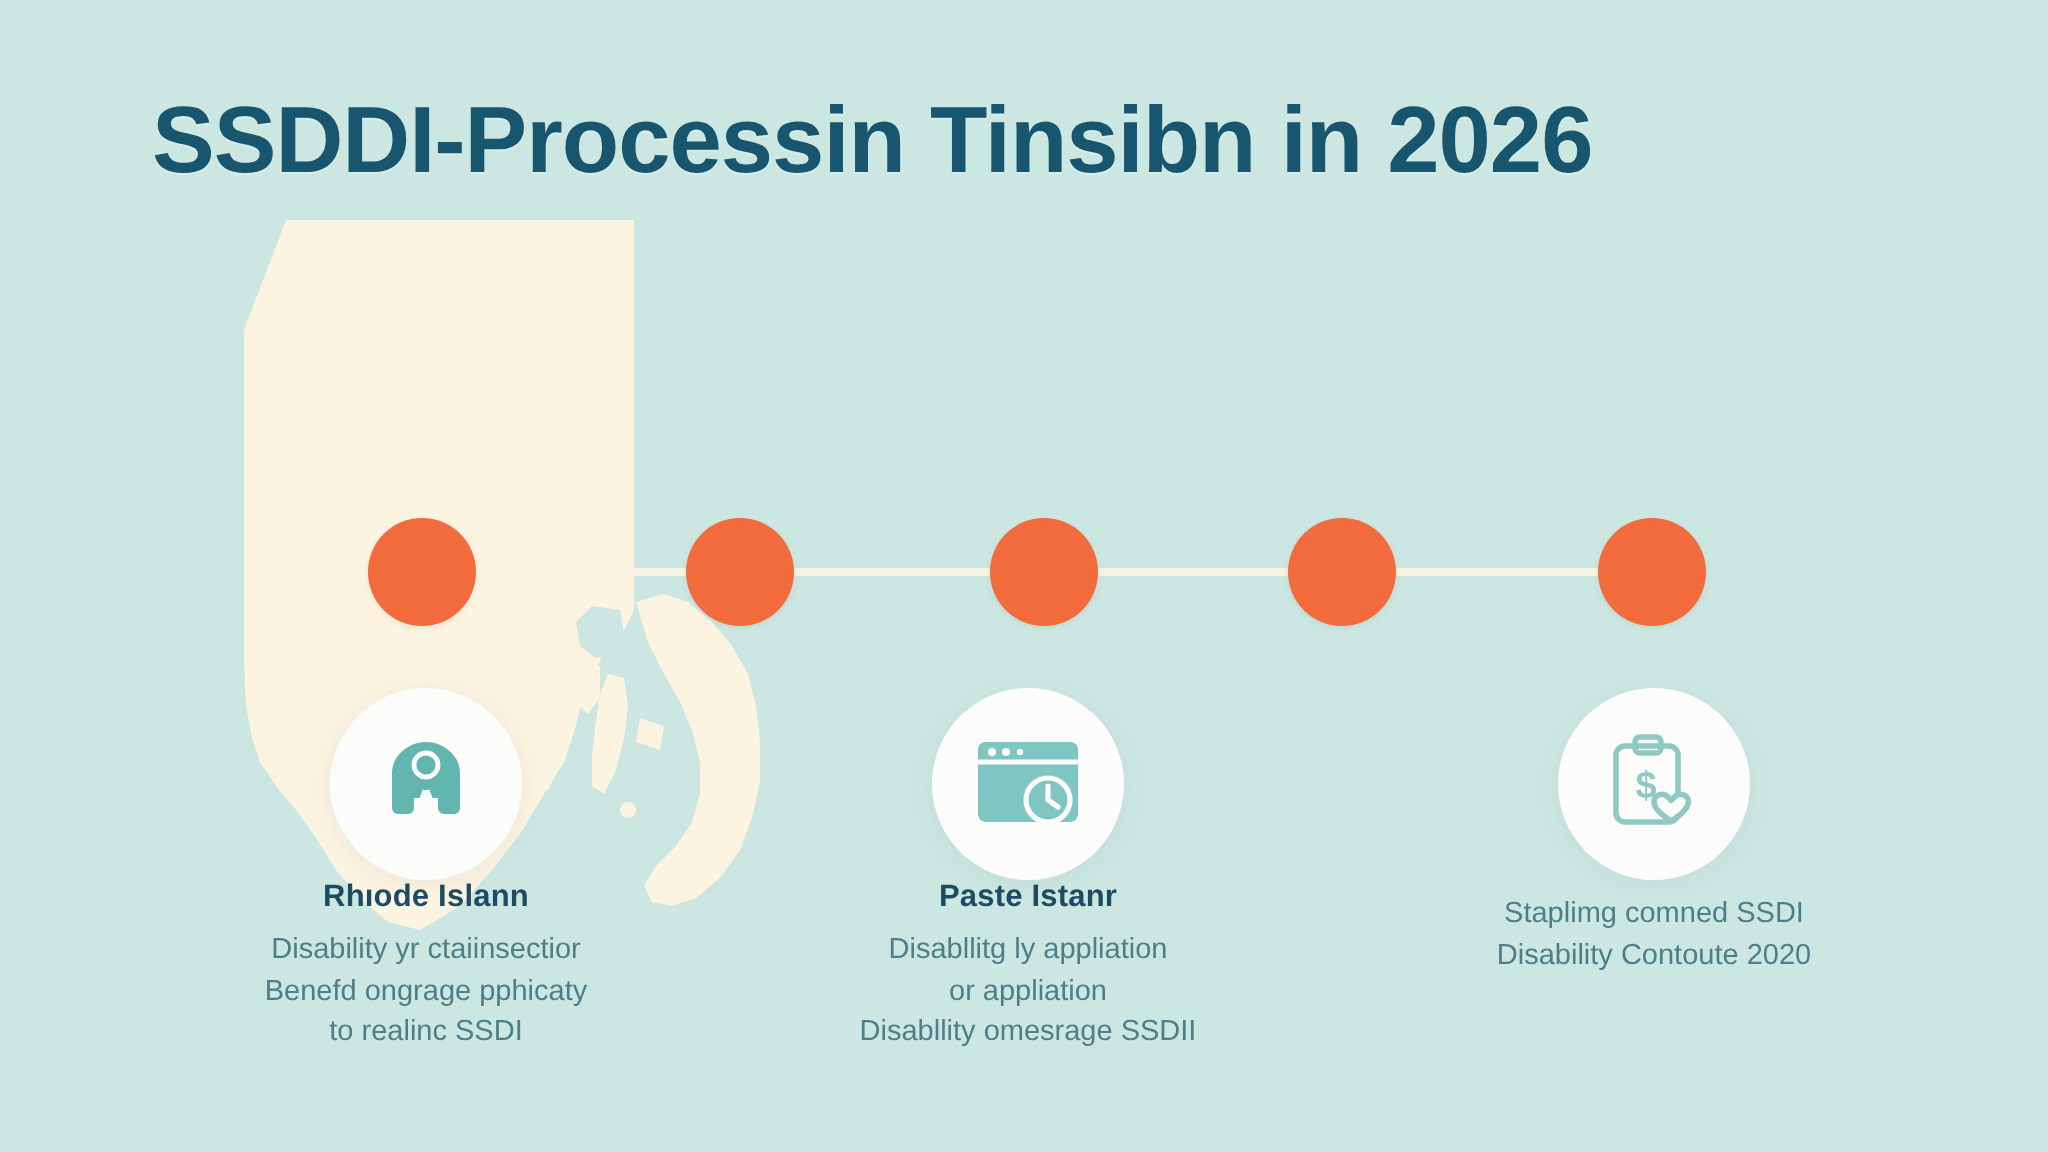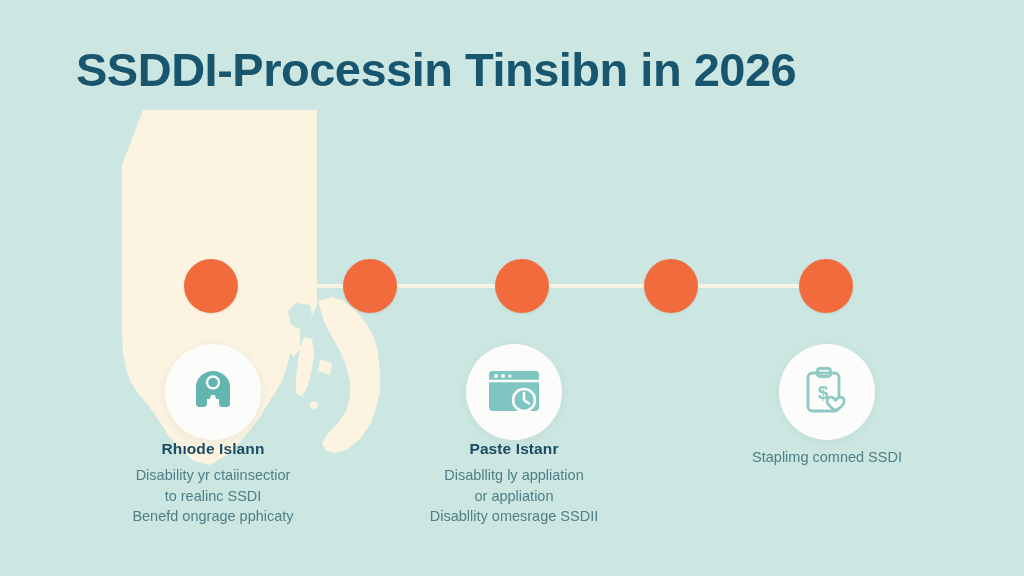--- a/index.html
+++ b/index.html
@@ -157,22 +157,22 @@
           <svg width="54" height="54" viewBox="0 0 54 54">
             <path d="M27 6c-6 0-11 3.2-13.6 6.4C11.2 15 10 18 10 22v17c0 1.6 1.3 3 3 3h5c1.6 0 3-1.4 3-3v-5h12v5c0 1.6 1.4 3 3 3h5c1.7 0 3-1.4 3-3V22c0-4-1.2-7-3.4-9.6C38 9.2 33 6 27 6z" fill="#63B5B0"></path>
             <circle cx="27" cy="17.5" r="6" fill="none" stroke="#FCFDFB" stroke-width="2.4"></circle>
             <path d="M27 25.5l4.4 11.5h-8.8z" fill="#FCFDFB"></path>
             <circle cx="27" cy="27.5" r="2.6" fill="#63B5B0"></circle>
           </svg>
         </div>
         <div class="step-title">Rhıode Islann</div>
         <div class="step-desc">
           <span>Disability yr ctaiinsectior</span>
+          <span>Benefd ongrage pphicaty</span>
           <span>to realinc SSDI</span>
-          <span>Benefd ongrage pphicaty</span>
         </div>
       </div>
       <div class="step" style="left: 364px;">
         <div class="icon-circle">
           <svg width="56" height="50" viewBox="0 0 56 50">
             <rect x="3" y="4" width="50" height="40" rx="4" fill="#7FC6C2"></rect>
             <rect x="3" y="4" width="50" height="10" rx="4" fill="#7FC6C2"></rect>
             <line x1="3" y1="14" x2="53" y2="14" stroke="#FCFDFB" stroke-width="2.4"></line>
             <circle cx="10" cy="9" r="2" fill="#FCFDFB"></circle>
             <circle cx="17" cy="9" r="2" fill="#FCFDFB"></circle>
@@ -192,17 +192,18 @@
         <div class="icon-circle">
           <svg width="52" height="54" viewBox="0 0 52 54">
             <rect x="7" y="8" width="31" height="38" rx="4.5" fill="none" stroke="#8FC9C4" stroke-width="2.8"></rect>
             <rect x="16.5" y="3.5" width="13" height="8" rx="2.4" fill="none" stroke="#8FC9C4" stroke-width="2.8"></rect>
             <text x="22" y="34" font-family="Liberation Sans, sans-serif" font-size="19" font-weight="bold" fill="#8FC9C4" text-anchor="middle">$</text>
             <path d="M33 33.5c-2.6-2.6-7 -1.1-7 2.4 0 4.2 7 8.6 8.6 9.6 1.7-1 8.6-5.4 8.6-9.6 0-3.5-4.4-5-7-2.4l-1.6 1.7z" fill="#FCFDFB" stroke="#8FC9C4" stroke-width="2.8" stroke-linejoin="round"></path>
           </svg>
         </div>
         <div class="step-desc">
           <span>Staplimg comned SSDI</span>
+          <span>Disability Contoute 2020</span>
         </div>
       </div>
     </div>
 
 </div>
 
 </body></html>

